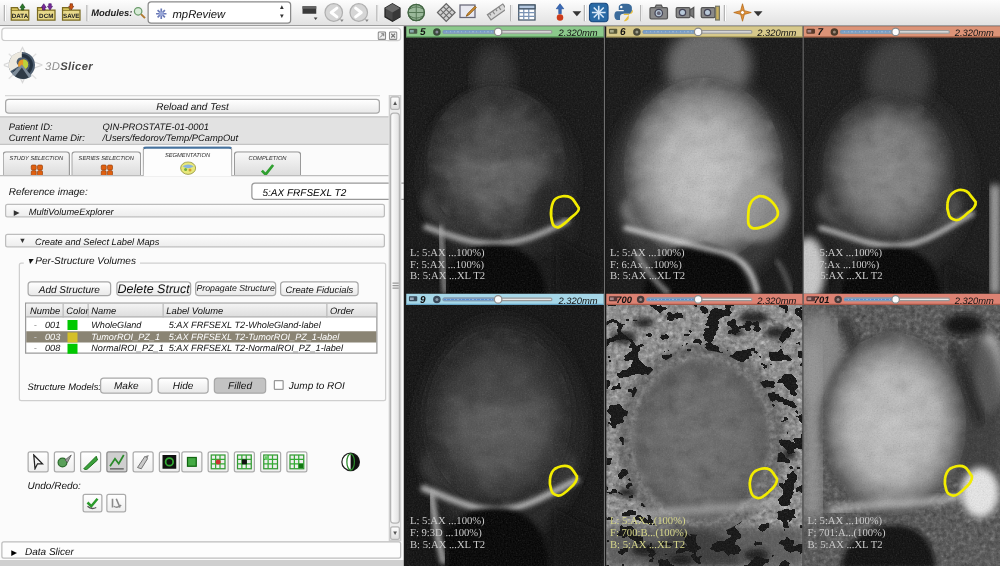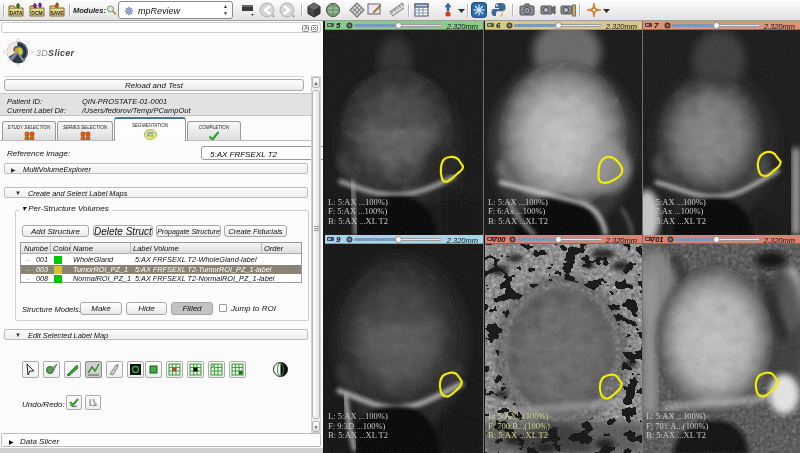--- a/index.html
+++ b/index.html
@@ -274,21 +274,21 @@
         <path d="M6.5 21.5a10.5 10.5 0 0 0 15.8 2.2l-7.8-9.2z" fill="#7e8c9a"></path>
         <path d="M9 24a10.5 10.5 0 0 0 11 1l-5.5-8z" fill="#2e3a46"></path>
       </svg>
       <div id="slicertxt"><span class="g">3D</span><span class="s">Slicer</span></div>
     </div>
     <div id="hsep1"></div>
     <div class="btn" id="reload">Reload and Test</div>
     <div id="patbox">
       <span class="r" style="top:3px">Patient ID:</span>
         <span class="v" style="top:3px">QIN-PROSTATE-01-0001</span>
-      <span class="r" style="top:12px">Current Label Dir:</span>
+      <span class="r" style="top:12px">Current Name Dir:</span>
         <span class="v" style="top:12px">/Users/fedorov/Temp/PCampOut</span>
     </div>
 
     <div class="tab" style="left:2px;top:100px;width:54px;height:20px">
       <span class="tt">STUDY SELECTION</span>
       <svg width="11" height="10" viewBox="0 0 11 10">
           <g fill="#e06010" stroke="#903800" stroke-width=".5">
             <rect x="1" y="1" width="4" height="4" rx="1"></rect>
             <rect x="6" y="1" width="4" height="4" rx="1"></rect>
             <rect x="1" y="5.5" width="4" height="4" rx="1"></rect>
@@ -376,24 +376,20 @@
         <span style="left:52px">NormalROI_PZ_1</span>
         <span style="left:114px">5:AX FRFSEXL T2-NormalROI_PZ_1-label</span>
       </div>
     </div>
     <span class="itext" style="position:absolute;left:22px;top:284px;font-size:7.5px">Structure Models:</span>
     <div class="btn" style="left:80px;top:281px;width:42px;height:13px;line-height:12px">Make</div>
     <div class="btn" style="left:126px;top:281px;width:41px;height:13px;line-height:12px">Hide</div>
     <div class="btn" style="left:171px;top:281px;width:42px;height:13px;line-height:12px;background:#c3c3c3">Filled</div>
     <div class="chk" style="left:219px;top:283px"></div>
     <span class="itext" style="position:absolute;left:231px;top:283px">Jump to ROI</span>
-    <div class="cbar" style="top:308px">
-        <span class="ar" style="left:10px">▼</span>
-        <span class="tx" style="left:23px">Edit Selected Label Map</span>
-      </div>
     <div class="ibtn" style="left:22px;top:340px">
         <svg width="13" height="13" viewBox="0 0 13 13">
           <path d="M3 1l7 7H6l-2 4z" fill="#f0f0f0" stroke="#222" stroke-width="1"></path>
         </svg>
       </div>
     <div class="ibtn" style="left:43px;top:340px">
         <svg width="13" height="13" viewBox="0 0 13 13">
           <circle cx="5" cy="7" r="3.5" fill="#5aa05a" stroke="#2a6a2a"></circle>
           <path d="M7 5L12 1l-3 6z" fill="#9a9a9a" stroke="#555" stroke-width=".6"></path>
         </svg>
@@ -452,21 +448,21 @@
           <rect x="1" y="1" width="11" height="11" fill="#eee" stroke="#393"></rect>
           <path d="M1 4.5h11M1 8h11M4.5 1v11M8 1v11" stroke="#3a3" stroke-width="1"></path>
           <rect x="8" y="8" width="3.5" height="3.5" fill="#171"></rect>
         </svg>
       </div>
     <div style="position:absolute;left:272px;top:340px;width:17px;height:17px"><svg width="17" height="17" viewBox="0 0 17 17">
           <circle cx="8.5" cy="8.5" r="7" fill="#fff" stroke="#222" stroke-width="1"></circle>
           <path d="M8.5 1.5a7 7 0 0 1 0 14z" fill="#111"></path>
           <ellipse cx="8.5" cy="8.5" rx="3" ry="6.5" fill="none" stroke="#2a8a2a" stroke-width="1"></ellipse>
         </svg></div>
-    <span class="itext" style="position:absolute;left:22px;top:379px">Undo/Redo:</span>
+    <span class="itext" style="position:absolute;left:22px;top:363px">Undo/Redo:</span>
     <div class="ibtn" style="left:66px;top:374px;width:16px;height:15px">
         <svg width="12" height="11" viewBox="0 0 12 11" style="margin:1px 1px">
           <path d="M2 5l3 3 5-6" stroke="#2a9a2a" stroke-width="2" fill="none"></path>
           <path d="M9 9q-4 2-7-1" stroke="#555" stroke-width="1" fill="none"></path>
         </svg>
       </div>
     <div class="ibtn" style="left:85px;top:374px;width:16px;height:15px">
         <svg width="12" height="11" viewBox="0 0 12 11" style="margin:1px 1px">
           <path d="M3 2v7M6 2l3 7" stroke="#8a8a8a" stroke-width="1.3" fill="none"></path>
           <path d="M4 8q3 2 6-1" stroke="#888" stroke-width="1" fill="none"></path>

